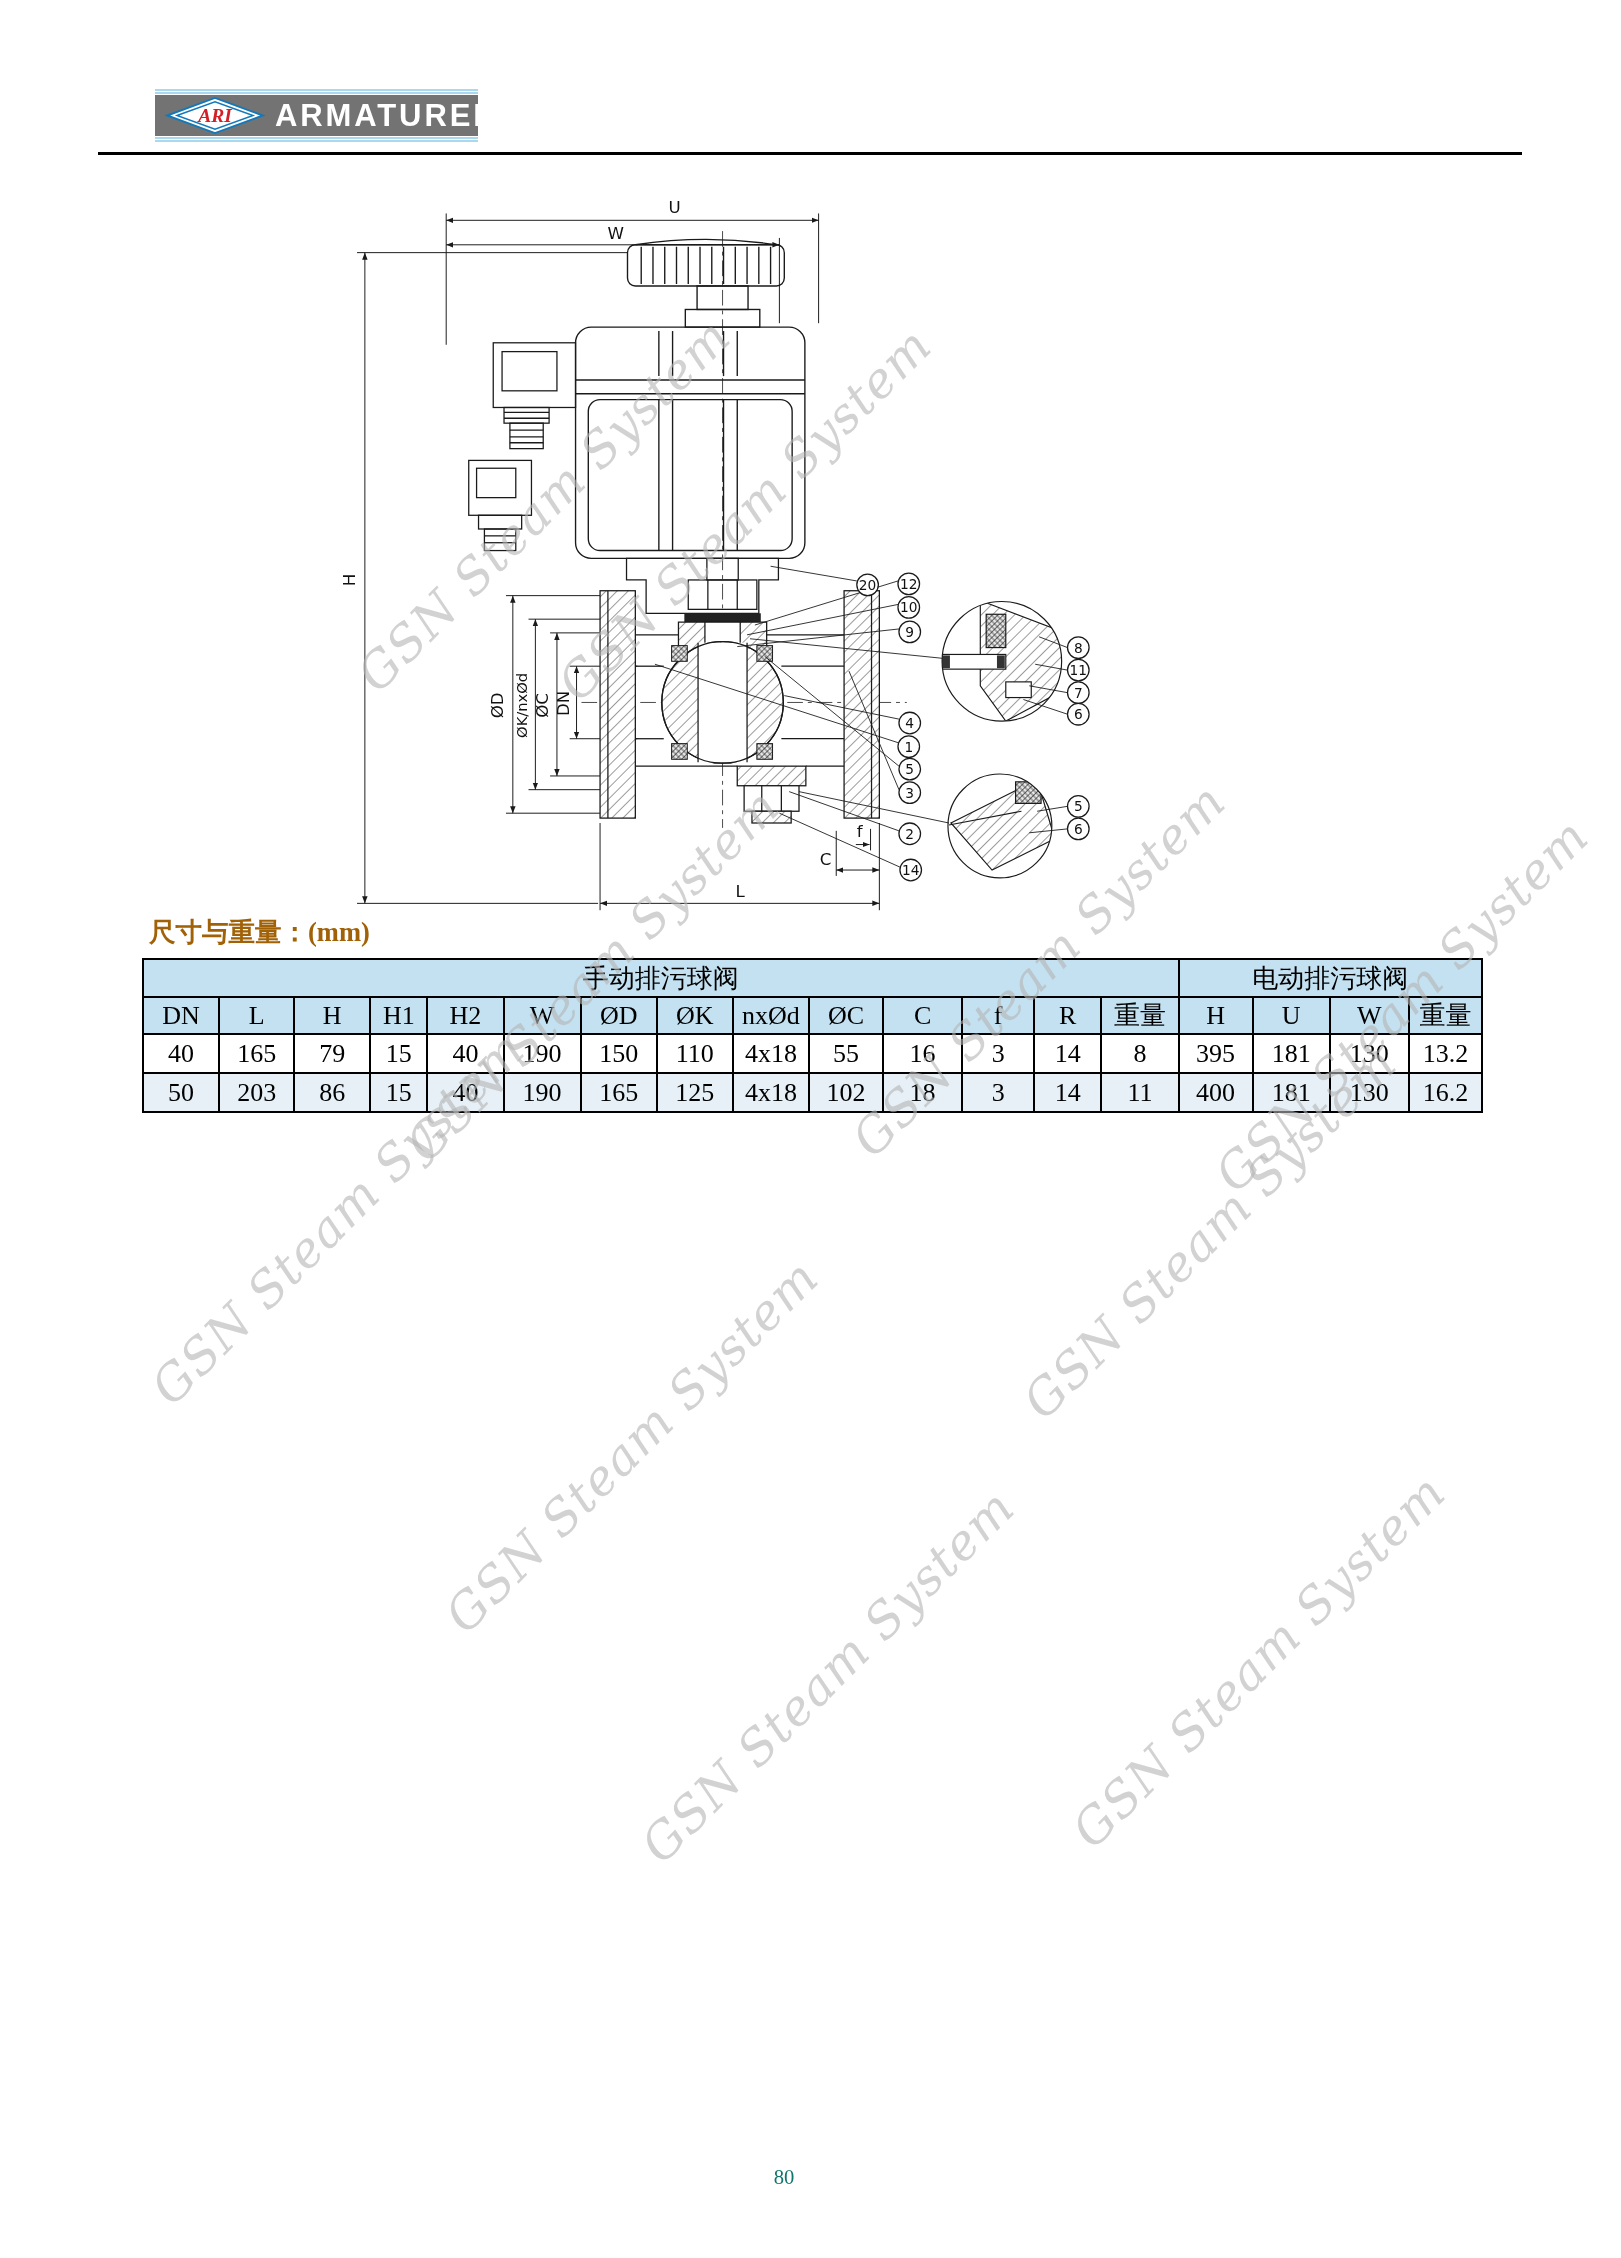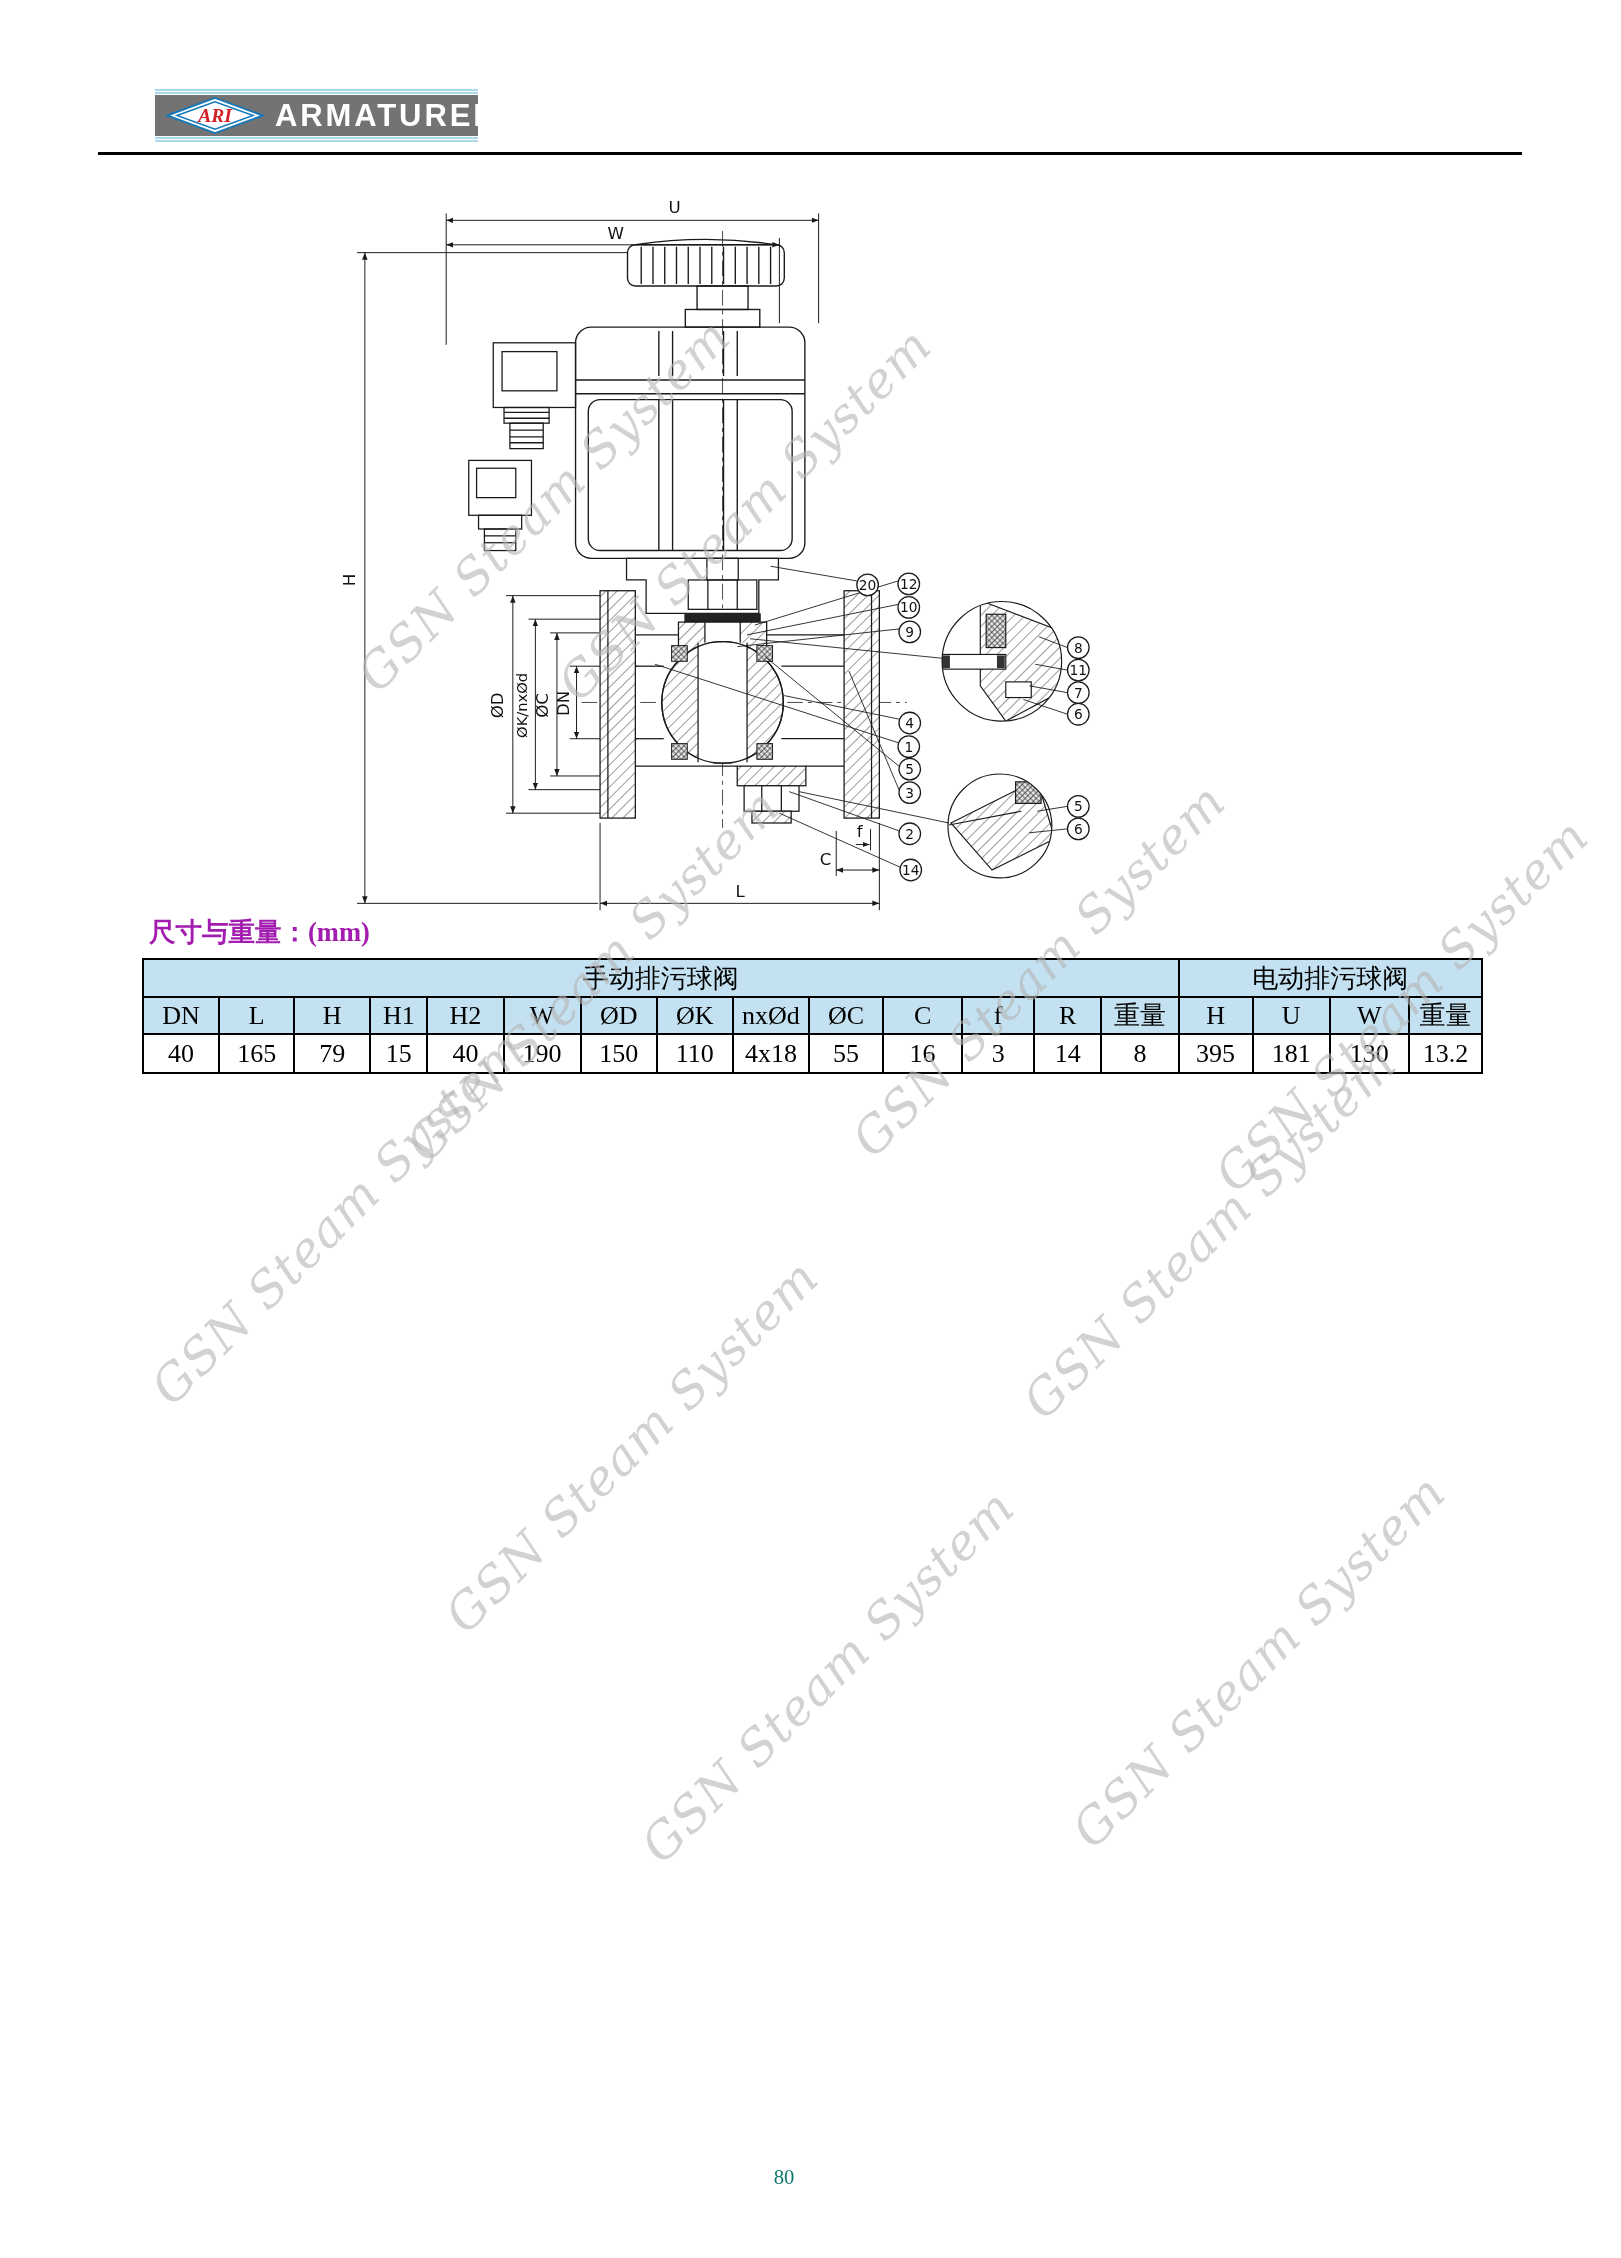--- a/index.html
+++ b/index.html
@@ -10,21 +10,21 @@
   .logo-wrap{position:absolute;left:155px;top:88px;width:323px;height:51px;}
   .logo-stripe{height:2px;background:#a9d8ef;margin:1px 0;}
   .logo-bar{position:relative;height:41px;background:#737373;display:flex;align-items:center;}
   .logo-diamond{position:absolute;left:9.8px;top:1px;}
   .logo-brand{position:absolute;left:120px;top:0;height:41px;line-height:41px;
       color:#fff;font-family:"Liberation Sans","DejaVu Sans",sans-serif;
       font-weight:bold;font-size:31px;letter-spacing:2.9px;}
   .header-rule{position:absolute;left:98px;top:152px;width:1424px;height:2.9px;background:#000;}
 
   
-  .section-title{position:absolute;left:149px;top:914px;font-size:26.5px;font-weight:bold;color:#a21caf;}
+  .section-title{position:absolute;left:149px;top:914px;font-size:26.5px;font-weight:bold;color:#a16207;}
 
   
   .dim-table{position:absolute;left:142px;top:958px;width:1341px;border-collapse:collapse;table-layout:fixed;
       font-size:26px;color:#000;}
   .dim-table th,.dim-table td{border:2px solid #000;text-align:center;padding:0;height:36px;font-weight:normal;}
   .dim-table .grp th{background:#c3e1f0;height:36px;}
   .dim-table .hdr th{background:#c3e1f0;height:35px;}
   .dim-table tr.r1 td{background:#ffffff;height:37px;}
   .dim-table tr.r2 td{background:#e6f0f6;height:37px;}
   .dim-table{border:2.9px solid #000;}
@@ -383,20 +383,40 @@
     <td>55</td>
     <td>16</td>
     <td>3</td>
     <td>14</td>
     <td>8</td>
     <td class="gsep">395</td>
     <td>181</td>
     <td>130</td>
     <td>13.2</td>
   </tr>
+  <tr class="r2">
+    <td>50</td>
+    <td>203</td>
+    <td>86</td>
+    <td>15</td>
+    <td>40</td>
+    <td>190</td>
+    <td>165</td>
+    <td>125</td>
+    <td>4x18</td>
+    <td>102</td>
+    <td>18</td>
+    <td>3</td>
+    <td>14</td>
+    <td>11</td>
+    <td class="gsep">400</td>
+    <td>181</td>
+    <td>130</td>
+    <td>16.2</td>
+  </tr>
 </tbody>
   </table>
 
 <div class="wm" style="left:544px;top:510px">GSN Steam System</div>
 <div class="wm" style="left:745px;top:519px">GSN Steam System</div>
 <div class="wm" style="left:593px;top:980px">GSN Steam System</div>
 <div class="wm" style="left:1039px;top:975px">GSN Steam System</div>
 <div class="wm" style="left:1402px;top:1010px">GSN Steam System</div>
 <div class="wm" style="left:338px;top:1223px">GSN Steam System</div>
 <div class="wm" style="left:632px;top:1451px">GSN Steam System</div>

